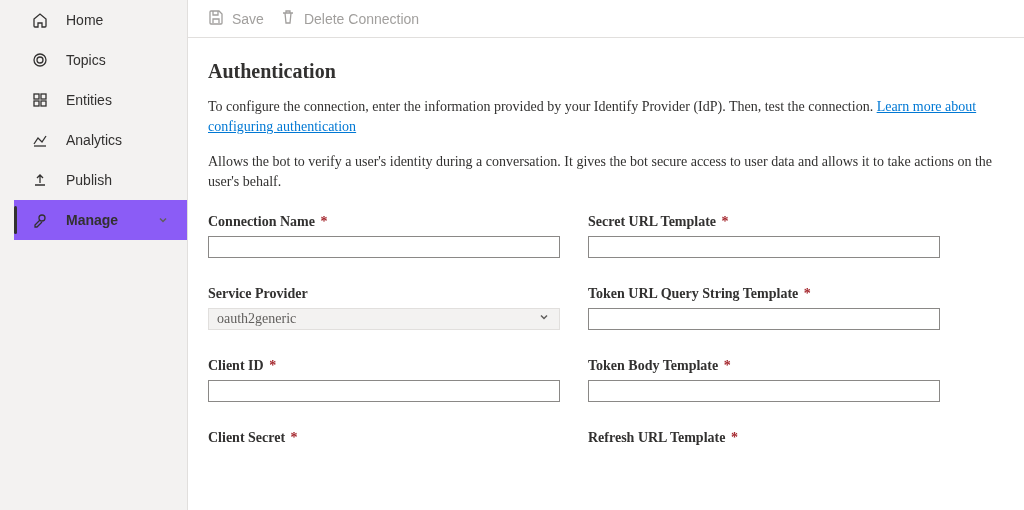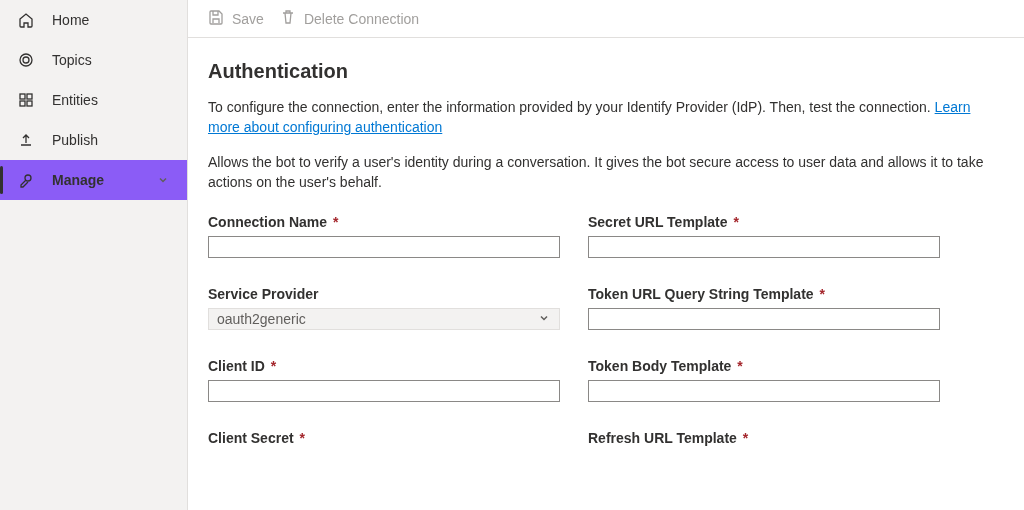--- a/index.html
+++ b/index.html
@@ -17,20 +17,21 @@
     display: flex;
     width: 100%;
     height: 100%;
   }
   
   .sidebar {
     width: 188px;
     background: #f3f2f1;
     border-right: 1px solid #e1dfdd;
     padding-top: 0;
+    padding-left: 14px;
   }
   .sidebar-item {
     display: flex;
     align-items: center;
     height: 40px;
     padding: 0 16px;
     cursor: pointer;
     color: #323130;
     position: relative;
   }
@@ -86,20 +87,21 @@
     align-items: center;
     gap: 8px;
     cursor: pointer;
     color: #a19f9d;
     font-size: 14px;
   }
   .toolbar-btn svg { width: 16px; height: 16px; stroke: #a19f9d; fill: none; stroke-width: 1.3; }
 
   .content {
     padding: 22px 20px 20px 20px;
+    font-family: Liberation Serif, serif;
   }
   h1.page-title {
     font-size: 20px;
     font-weight: 600;
     margin: 0 0 14px 0;
     color: #323130;
   }
   .desc {
     font-size: 14px;
     color: #323130;
@@ -181,20 +183,29 @@
         <svg viewBox="0 0 16 16">
             <rect x="2" y="2" width="5" height="5"></rect>
             <rect x="9" y="2" width="5" height="5"></rect>
             <rect x="2" y="9" width="5" height="5"></rect>
             <rect x="9" y="9" width="5" height="5"></rect>
           </svg>
       </span>
       <span class="sidebar-label">Entities</span>
     </div>
 
+    <div class="sidebar-item">
+      <span class="sidebar-icon">
+        <svg viewBox="0 0 16 16">
+            <polyline points="2,12 6,6 10,10 14,4"></polyline>
+            <path d="M2 14h12"></path>
+          </svg>
+      </span>
+      <span class="sidebar-label">Analytics</span>
+    </div>
 
     <div class="sidebar-item">
       <span class="sidebar-icon">
         <svg viewBox="0 0 16 16">
             <path d="M8 11V3M5 6l3-3 3 3M3 13h10"></path>
           </svg>
       </span>
       <span class="sidebar-label">Publish</span>
     </div>
 

